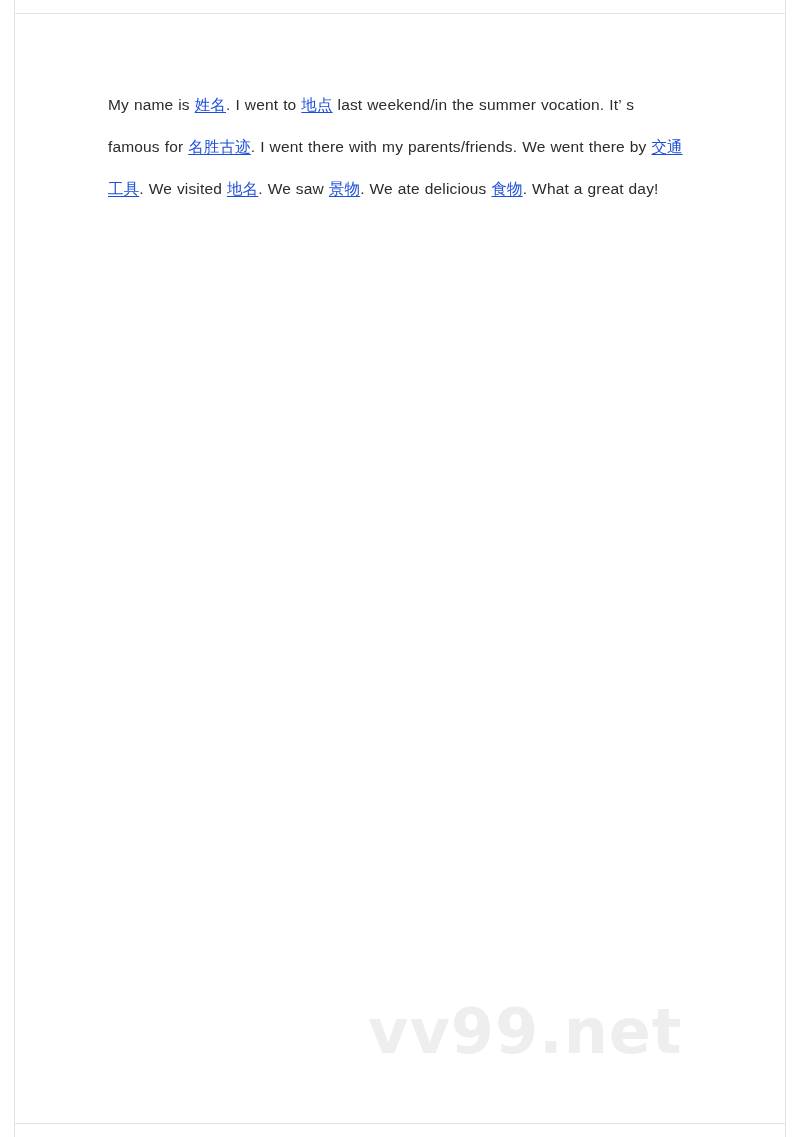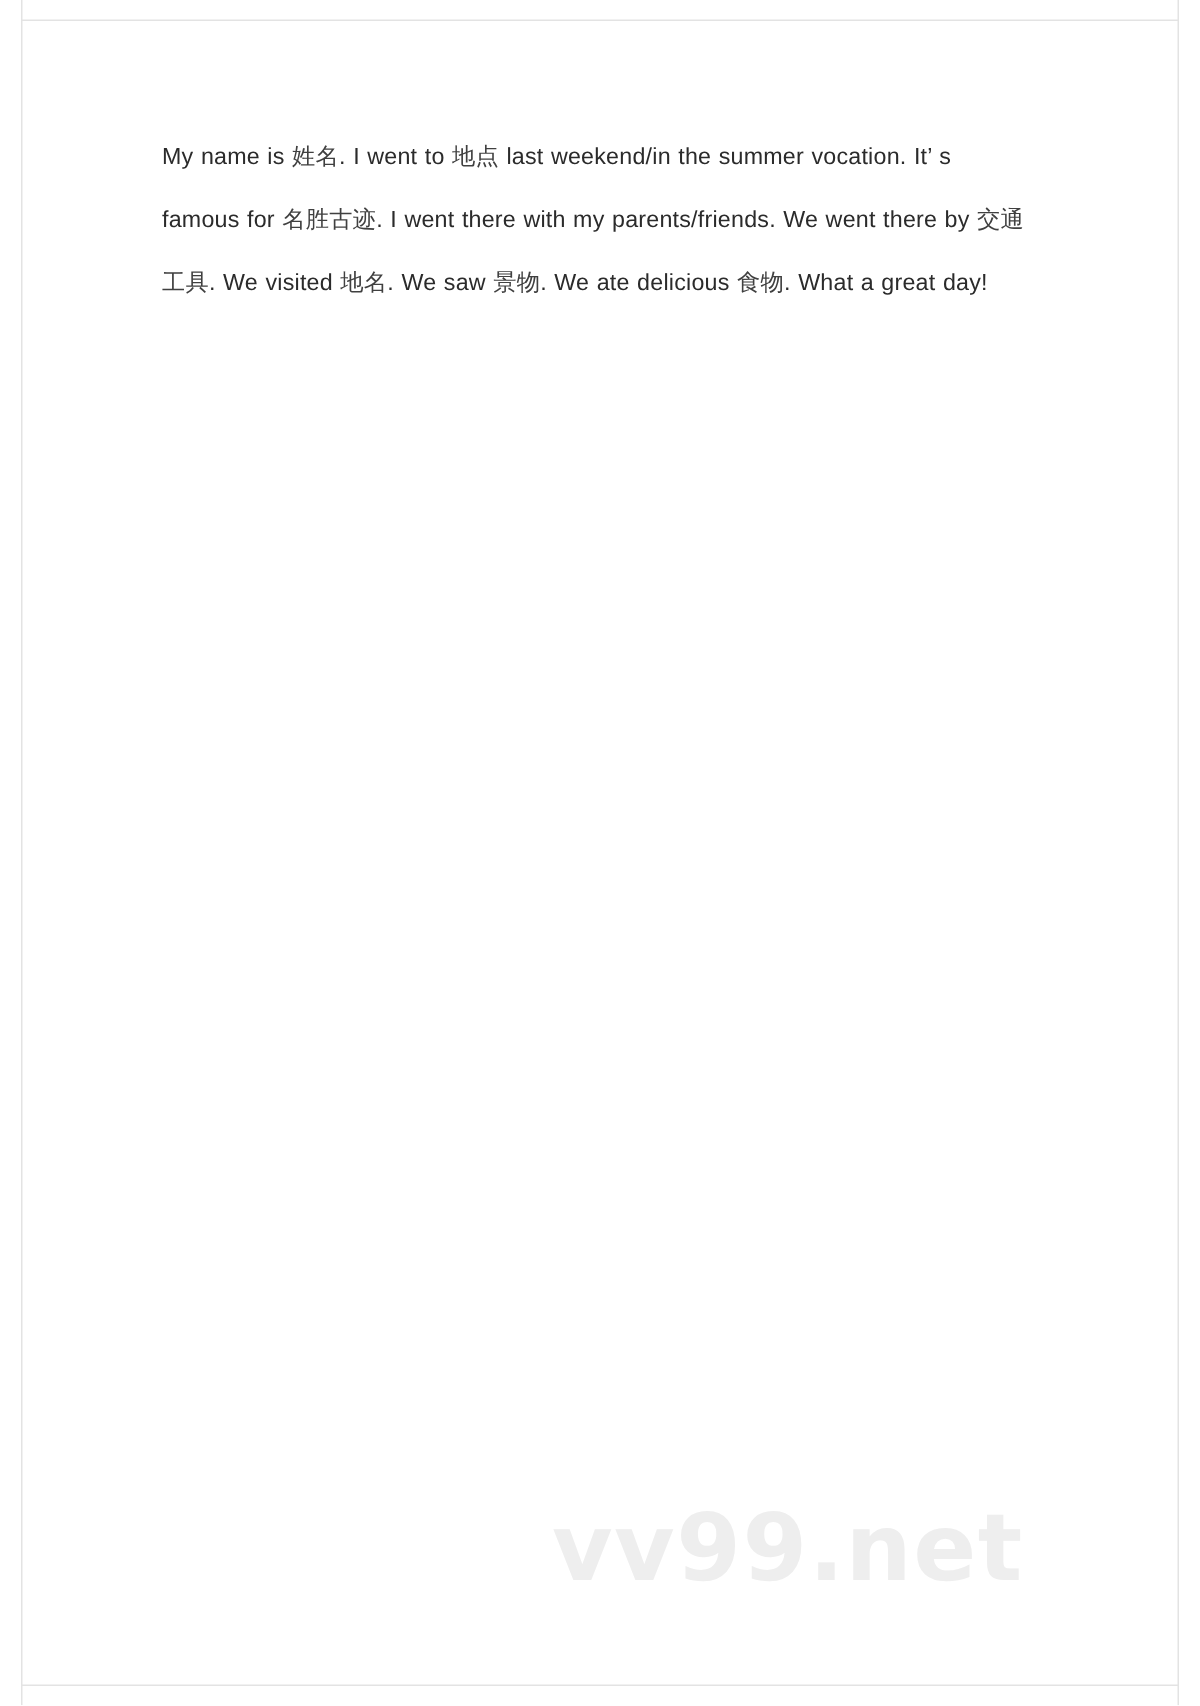--- a/index.html
+++ b/index.html
@@ -52,23 +52,24 @@
   .para {
     font-size: 15.5px;
     line-height: 42px;
     color: #2b2b2b;
     letter-spacing: 0.15px;
     word-spacing: 0.5px;
     margin: 0;
     text-align: left;
   }
   .blank {
+    text-decoration: underline;
     text-underline-offset: 2px;
     text-decoration-thickness: 1px;
-    color: #404040;
+    color: #1d4ed8;
   }
   .watermark {
     position: absolute;
     left: 368px;
     top: 995px;
     font-size: 62px;
     font-weight: bold;
     color: #eeeeee;
     letter-spacing: 1px;
     font-family: "DejaVu Sans", sans-serif;

